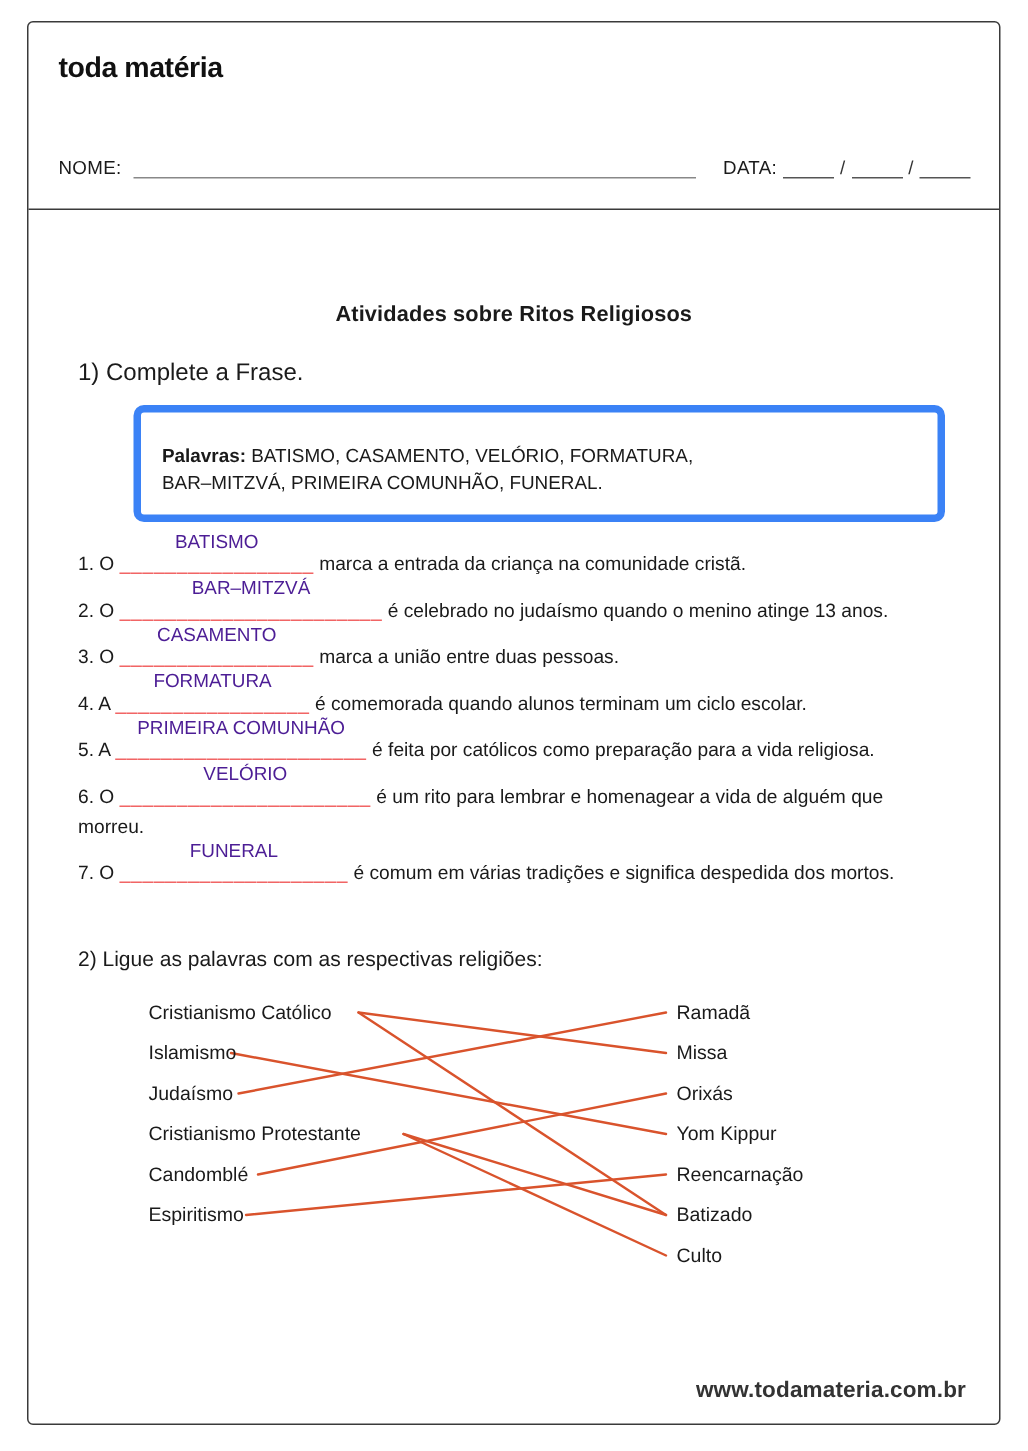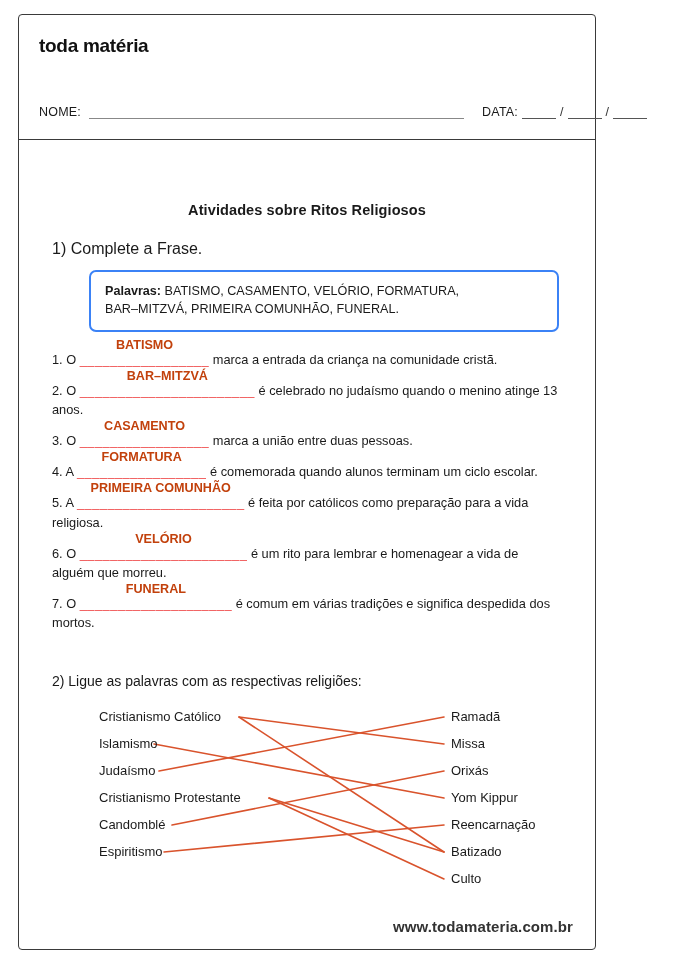--- a/index.html
+++ b/index.html
@@ -12,21 +12,21 @@
     width: 685px;
     height: 967px;
     position: relative;
     overflow: hidden;
     color: #1a1a1a;
   }
   .page {
     position: absolute;
     left: 18px;
     top: 14px;
-    width: 578px;
+    width: 649px;
     height: 936px;
     border: 1px solid #3a3a3a;
     border-radius: 4px;
     box-sizing: border-box;
     background: #fff;
   }
   
   .brand {
     position: absolute;
     left: 20px;
@@ -94,23 +94,23 @@
     margin-top: 62px;
     letter-spacing: 0.1px;
   }
   .q-label {
     font-size: 16px;
     margin-top: 22px;
     margin-left: 33px;
   }
   .words-box {
     margin: 12px 36px 0 70px;
-    border: 2px solid #3b82f6;
+    border: 5px solid #3b82f6;
     border-radius: 7px;
-    padding: 10px 14px 11px 14px;
+    padding: 20px 14px 11px 14px;
     font-size: 12.6px;
     line-height: 1.45;
   }
   .words-box b { font-weight: bold; }
 
   .sentences {
     margin: 18px 33px 0 33px;
     font-size: 12.8px;
     line-height: 1.5;
   }
@@ -127,22 +127,22 @@
     letter-spacing: 0.5px;
     color: #ef4444;
     white-space: nowrap;
     text-align: right;
   }
   .answer {
     position: absolute;
     left: 50%;
     transform: translateX(-50%);
     top: -14px;
-    color: #c2410c;
-    font-weight: bold;
+    color: #4c1d95;
+    font-weight: normal;
     font-size: 12.6px;
     white-space: nowrap;
   }
 
   
   .q2-label {
     font-size: 14px;
     margin: 40px 0 0 33px;
   }
   .match-area {

